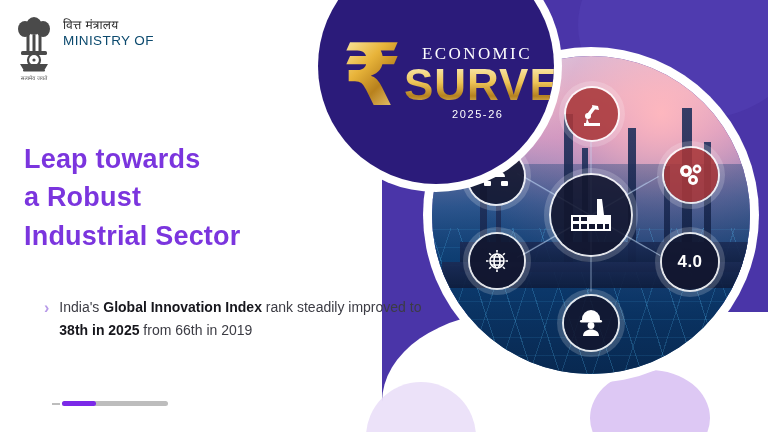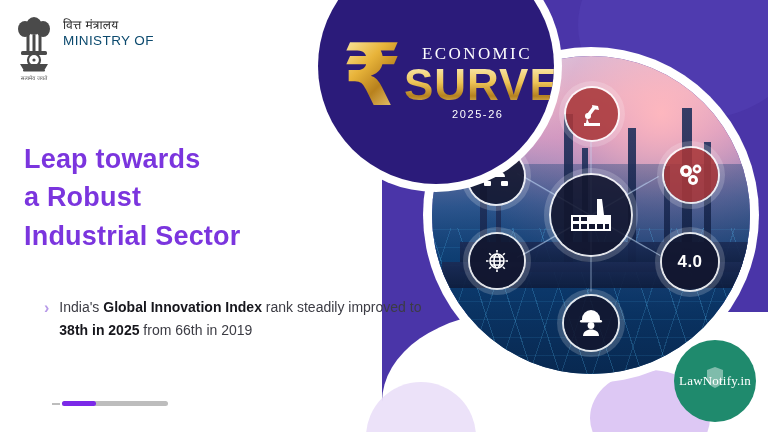--- a/index.html
+++ b/index.html
@@ -287,20 +287,14 @@
   <div class="bullet-row">
     <span class="chev">›</span>
     <span class="bullet-text"><span>India's </span><b>Global Innovation Index</b><span> rank steadily improved to </span><b>38th in 2025</b><span> from 66th in 2019</span></span>
   </div>
 
   <div class="progress">
     <div class="tick"></div>
     <div class="fill" style="width: 32%;"></div>
   </div>
 
-  <div class="lawnotify">
-    <svg class="shield" width="20" height="24" viewBox="0 0 20 24" fill="#ffffff">
-      <path d="M10 1l8 3v7c0 6-4 9.6-8 11-4-1.4-8-5-8-11V4z" opacity=".85"></path>
-    </svg>
-    <span style="position:relative;z-index:2;">LawNotify.in</span>
-  </div>
 
 </div>
 
 </body></html>

